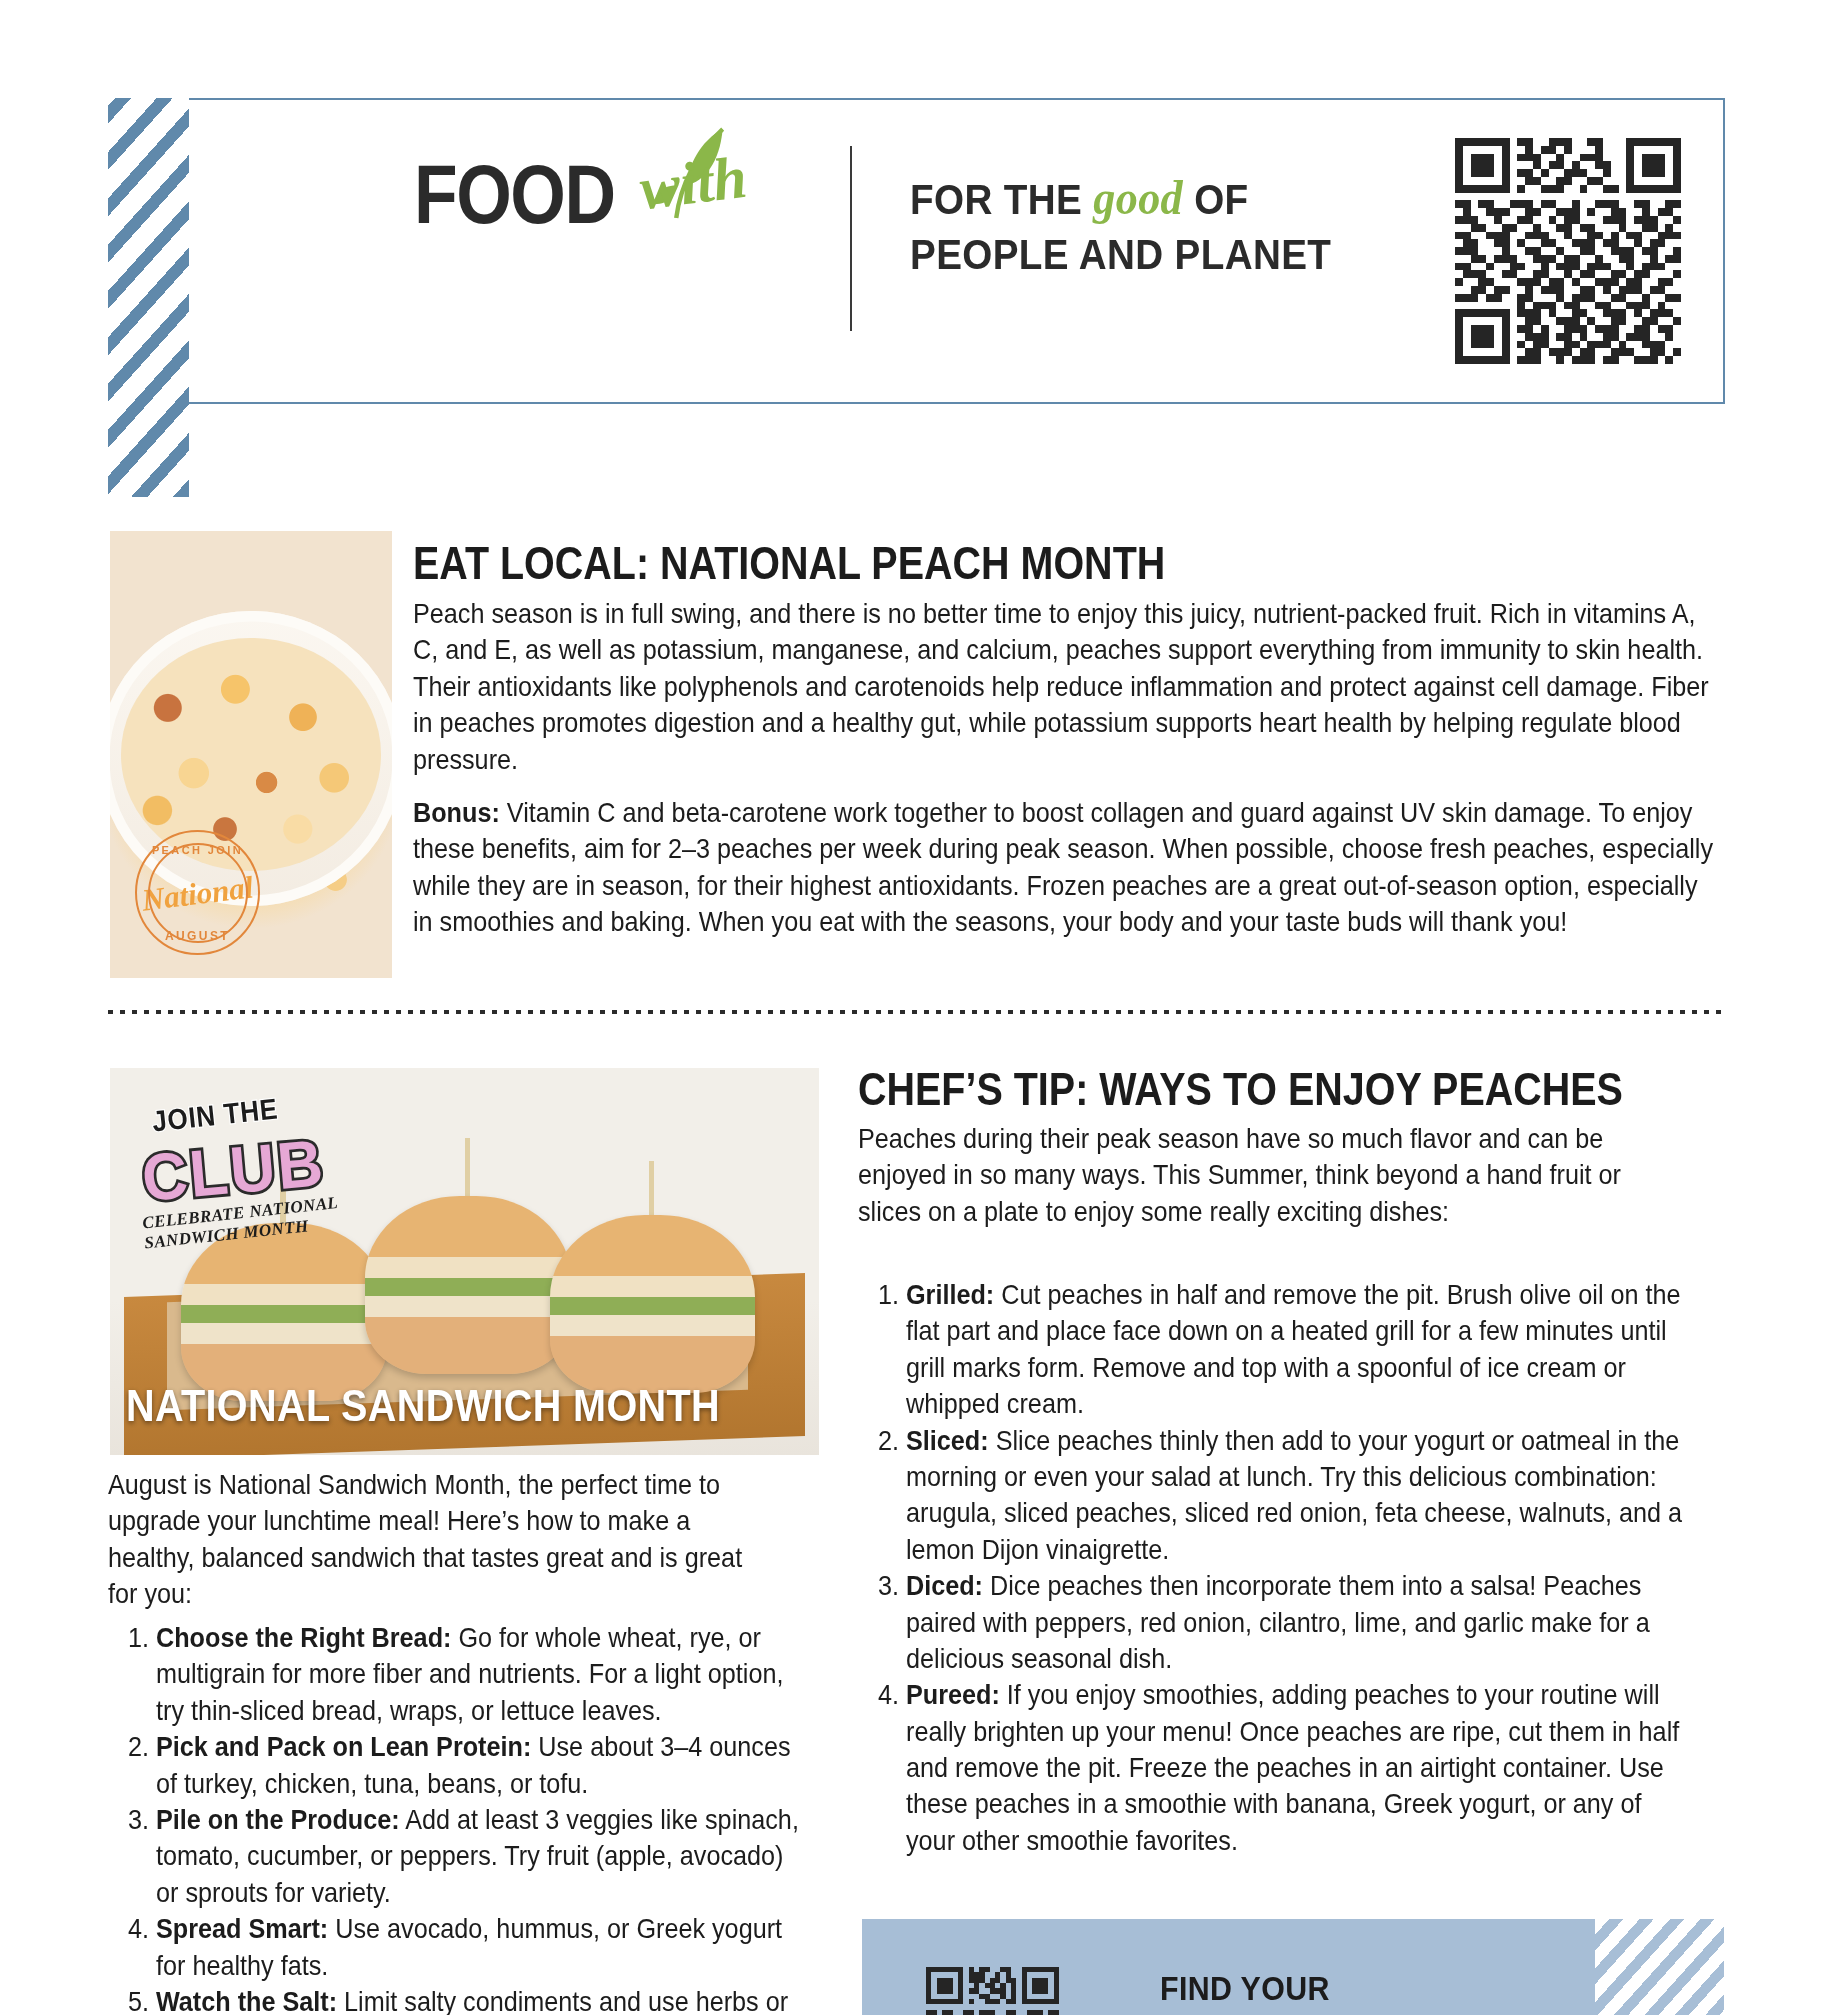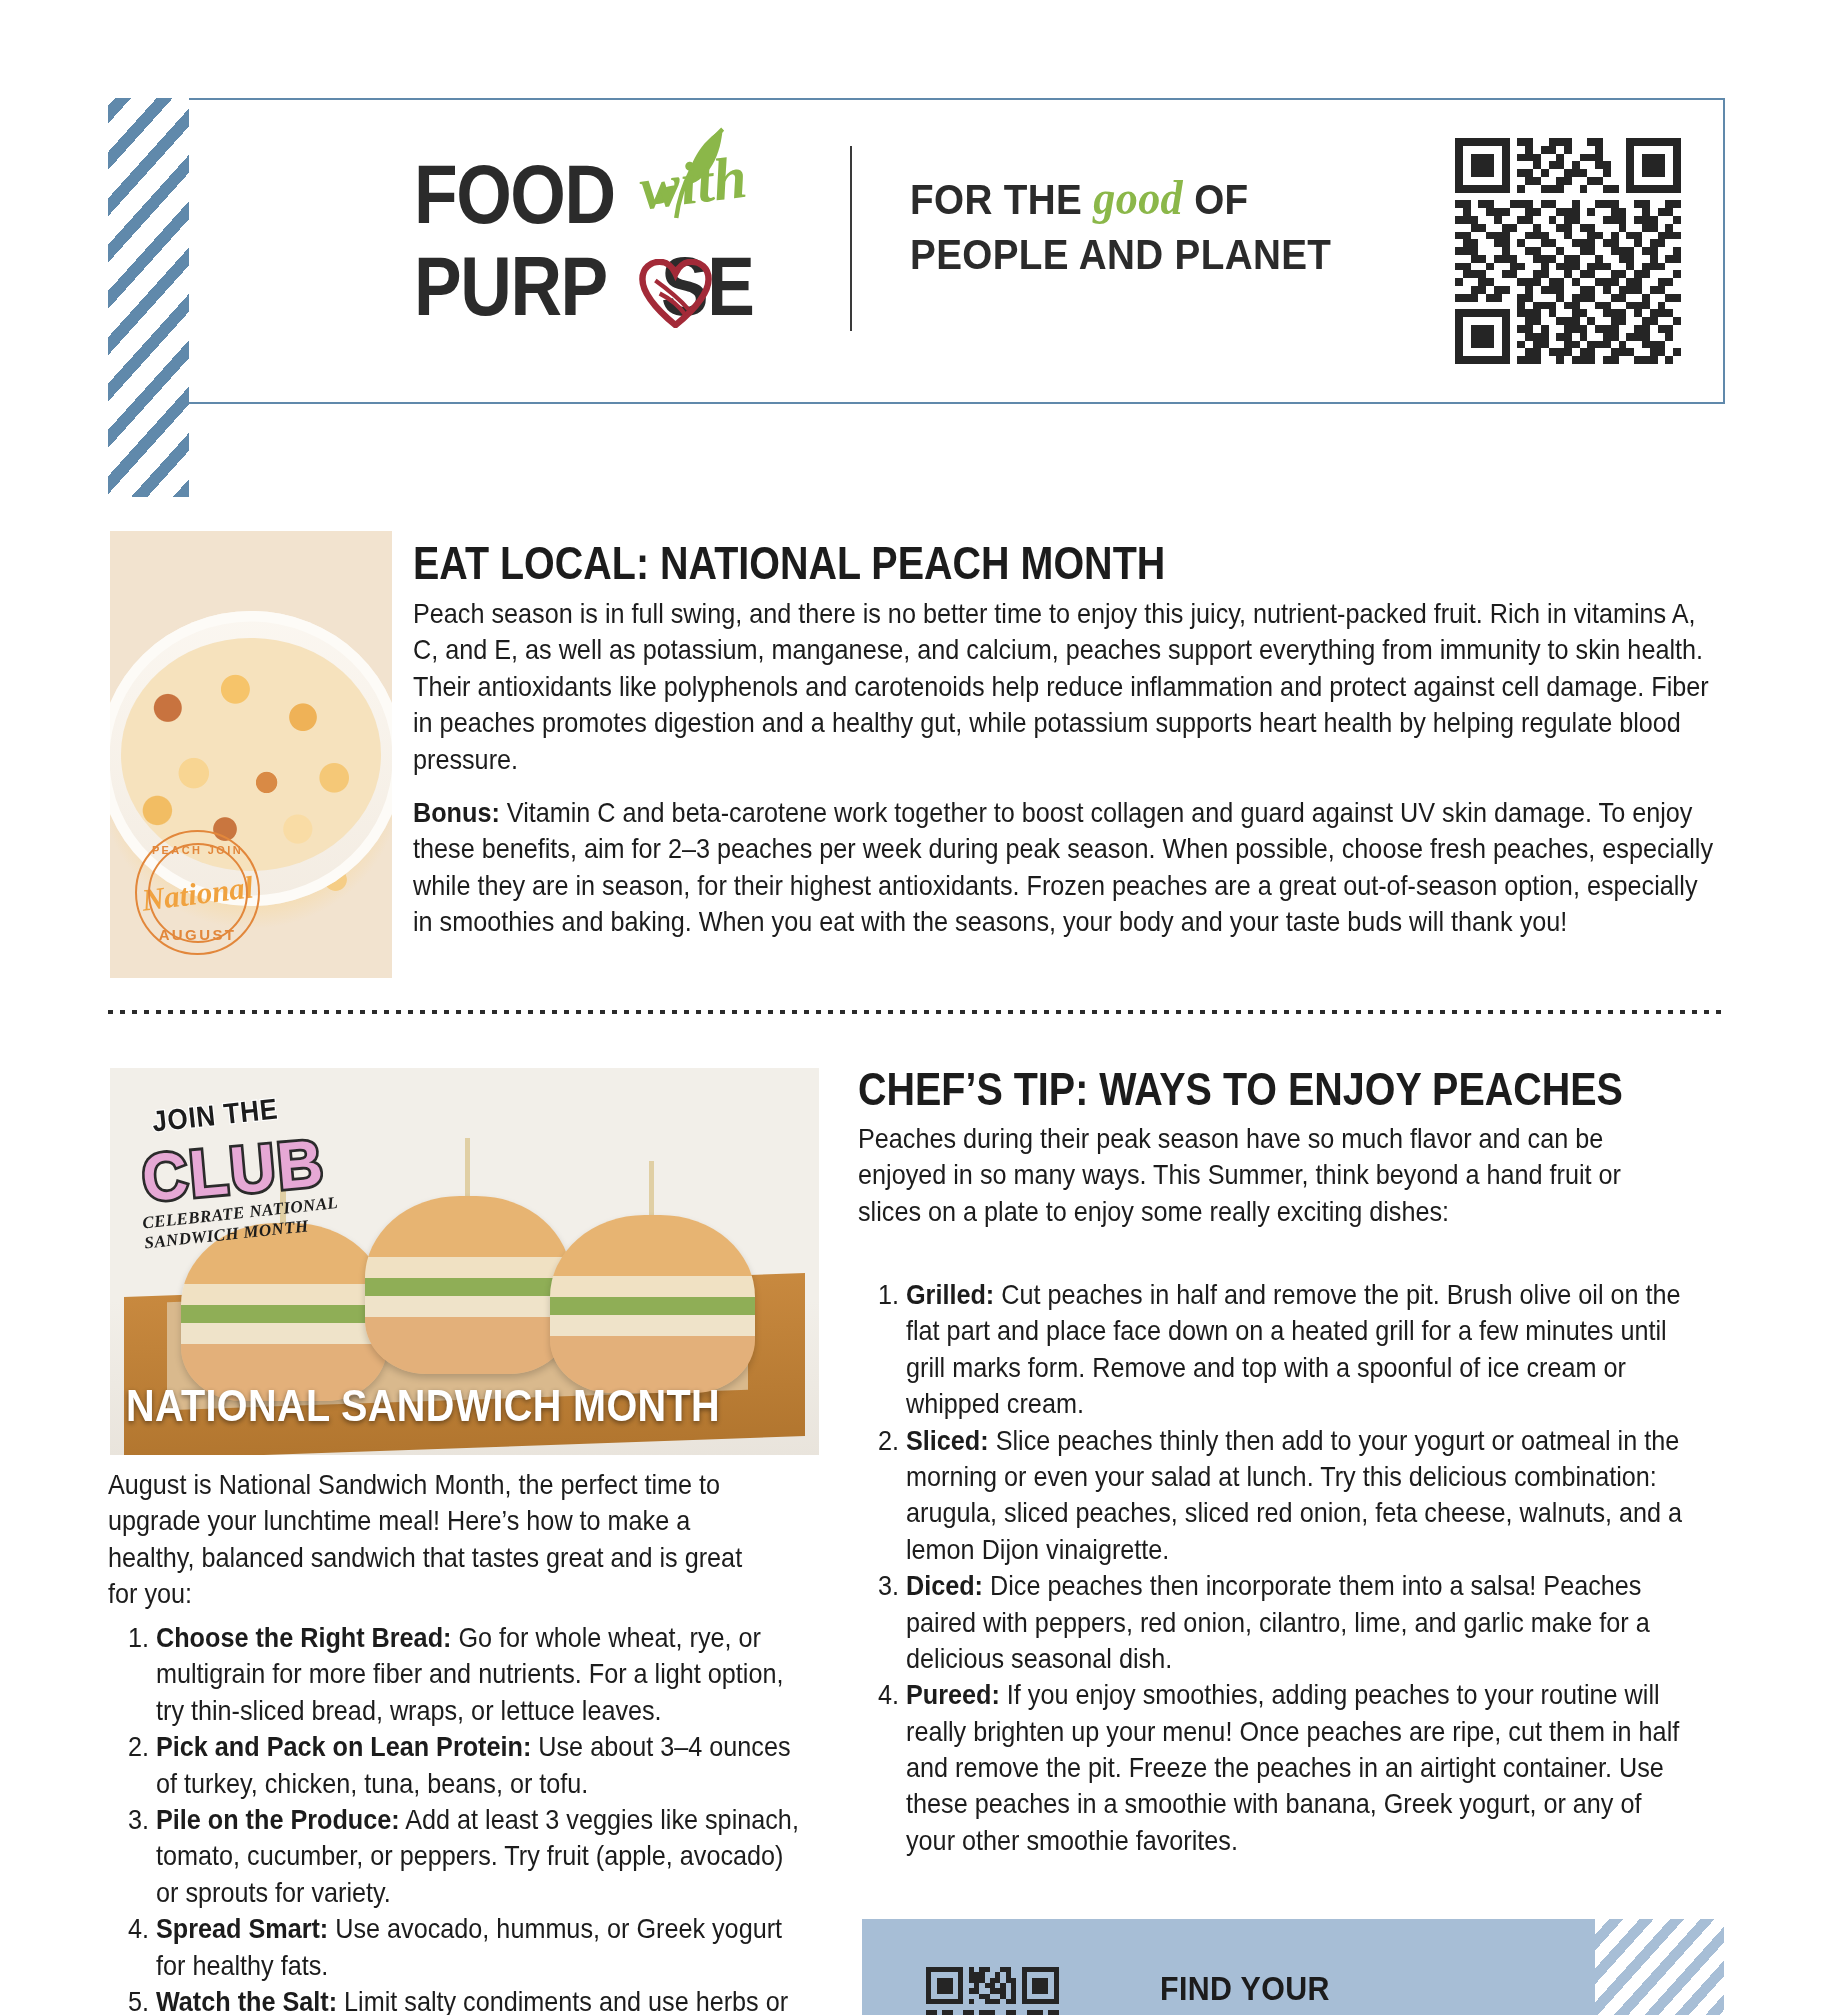--- a/index.html
+++ b/index.html
@@ -131,21 +131,21 @@
     position:absolute;left:0;right:0;top:12px;text-align:center;
     font-size:11px;font-weight:700;letter-spacing:2.4px;color:#e2873b;
   }
   .pb-mid{
     position:absolute;left:0;right:0;top:44px;text-align:center;
     font-family:"Liberation Serif", serif;font-style:italic;font-weight:700;
     font-size:31px;color:#f0a23f;transform:rotate(-7deg);
   }
   .pb-bot{
     position:absolute;left:0;right:0;bottom:10.5px;text-align:center;
-    font-size:15px;font-weight:700;letter-spacing:2.4px;color:#e2873b;
+    font-size:12px;font-weight:700;letter-spacing:2.4px;color:#e2873b;
   }
 
   .h-section{
     font-weight:700;letter-spacing:0px;color:#1c1c1c;
     transform:scaleX(0.84);transform-origin:left top;white-space:nowrap;
   }
   .peach-head{
     position:absolute;left:413px;top:535px;font-size:47px;
   }
   .body-text{
@@ -264,28 +264,20 @@
 
     <div class="logo-wrap">
       <div class="logo-food-row">
         <div class="logo-food">FOOD</div>
         <svg class="logo-sprig" width="105" height="97" viewBox="0 0 260 240">
           <path d="M60 230 C70 150 110 70 175 10" stroke="#8bb749" stroke-width="11" fill="none"></path>
           <path d="M175 10 C120 40 92 96 84 150 C130 140 168 92 175 10Z" fill="#8bb749"></path>
           <path d="M60 150 C20 150 6 176 6 196 C44 196 58 174 60 150Z" fill="#8bb749"></path>
         </svg>
         <div class="logo-with">with</div>
-      </div>
-      <div class="logo-purpose-row">
-        <div class="logo-purpose"><span>PURP</span><span style="opacity:0">O</span><span>SE</span></div>
-        <svg class="logo-heart" viewBox="0 0 100 96">
-          <path d="M50 92 C14 62 4 42 4 28 C4 12 16 4 28 4 C38 4 46 11 50 20 C54 11 62 4 72 4 C84 4 96 12 96 28 C96 42 86 62 50 92Z" fill="none" stroke="#a32a38" stroke-width="9"></path>
-          <path d="M22 30 C36 40 52 52 68 70" stroke="#a32a38" stroke-width="6" fill="none"></path>
-          <path d="M28 48 C40 54 54 64 64 78" stroke="#a32a38" stroke-width="6" fill="none"></path>
-        </svg>
       </div>
     </div>
 
     <div class="logo-divider"></div>
 
     <div class="tagline">
       <span>FOR THE</span>
       <span class="tag-good">good</span>
       <span>OF</span><br>
       <span>PEOPLE AND PLANET</span>

